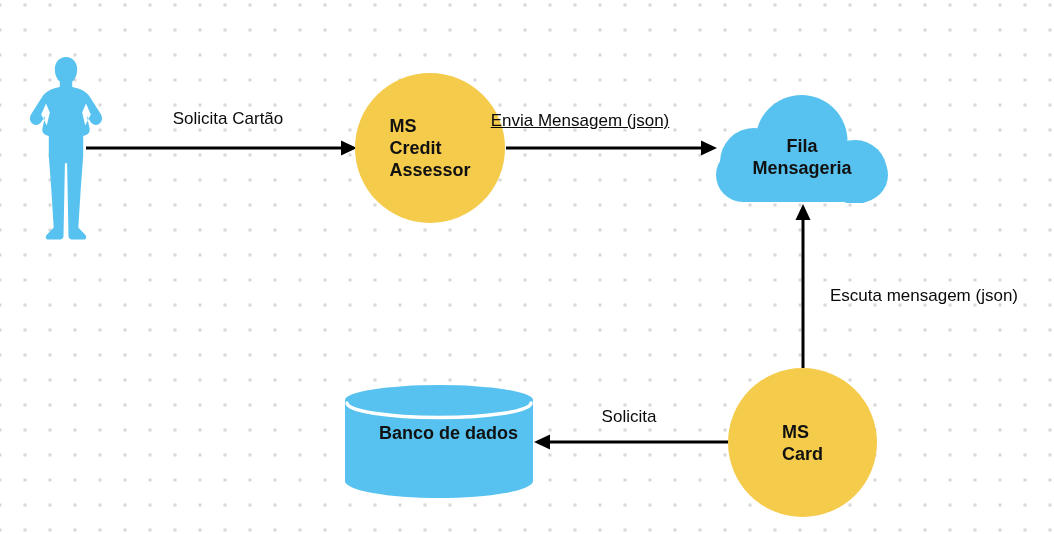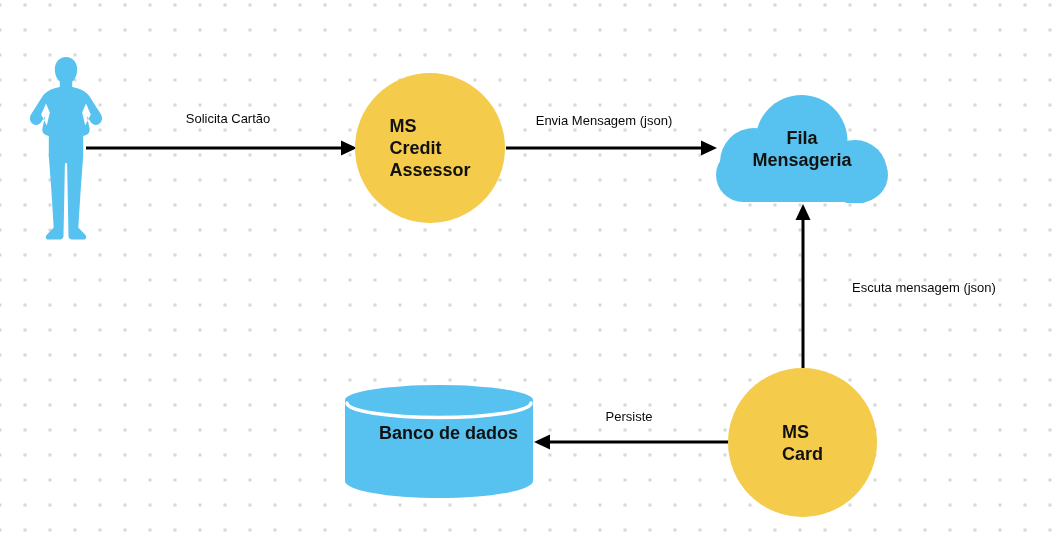--- a/index.html
+++ b/index.html
@@ -24,21 +24,21 @@
     font-weight:bold; font-size:18px; line-height:22px; text-align:left;
     white-space:pre-line; color:#111;
   }
   .shape-label {
     position:absolute; display:flex; align-items:center; justify-content:center;
     font-weight:bold; font-size:18px; line-height:22px; text-align:center;
     white-space:pre-line; color:#111;
   }
   .edge-label {
     position:absolute; transform:translateX(-50%);
-    font-size:13px; line-height:20px; white-space:nowrap; color:#0a0a0a;
+    font-size:17px; line-height:20px; white-space:nowrap; color:#0a0a0a;
   }
   .fill-blue { fill:#57C2EF; }
   .rim-white { fill:none; stroke:#ffffff; stroke-width:3.5; stroke-linecap:round; }
 </style>
 </head>
 <body>
 
 <div class="canvas">
 
   <svg class="abs arrows" viewBox="0 0 1054 534" aria-hidden="true">
@@ -114,32 +114,32 @@
   </div>
 
   <svg class="abs" style="left:713px; top:95px; width:178px; height:108px;" viewBox="0 0 176 108" aria-hidden="true">
     <g>
       <rect class="fill-blue" x="2" y="53" width="172" height="54" rx="27"></rect>
       <circle class="fill-blue" cx="40" cy="67" r="34"></circle>
       <circle class="fill-blue" cx="87.5" cy="46" r="46"></circle>
       <circle class="fill-blue" cx="141" cy="77" r="32"></circle>
     </g>
   </svg>
-  <div class="shape-label" style="left:713px; top:95px; width:178px; height:108px;">Fila
+  <div class="shape-label" style="left:713px; top:103px; width:178px; height:108px;">Fila
 Mensageria</div>
 
   <div class="node-circle" style="left:728px; top:368px; width:149px; height:149px;">
     <span class="node-label">MS
 Card</span>
   </div>
 
   <svg class="abs" style="left:345px; top:385px; width:188px; height:114px;" viewBox="0 0 188 114" aria-hidden="true">
     <path class="fill-blue" d="M0,15 A94,15 0 0 1 188,15 L188,96 A94,17 0 0 1 0,96 Z"></path>
     <path class="rim-white" d="M2,18 A92,14.5 0 0 0 186,18"></path>
   </svg>
   <div class="shape-label" style="left:345px; top:414px; width:207px; height:38px;">Banco de dados</div>
 
   <div class="edge-label" style="left:228px; top:109px;">Solicita Cartão</div>
-  <div class="edge-label" style="left:604px; top:111px;">Envia Mensagem (json)</div>
-  <div class="edge-label" style="left:924px; top:278px;">Escuta mensagem (json)</div>
-  <div class="edge-label" style="left:629px; top:407px;">Persiste</div>
+  <div class="edge-label" style="left:580px; top:111px;text-decoration:underline;">Envia Mensagem (json)</div>
+  <div class="edge-label" style="left:924px; top:286px;">Escuta mensagem (json)</div>
+  <div class="edge-label" style="left:629px; top:407px;">Solicita</div>
 
 </div>
 
 </body></html>

